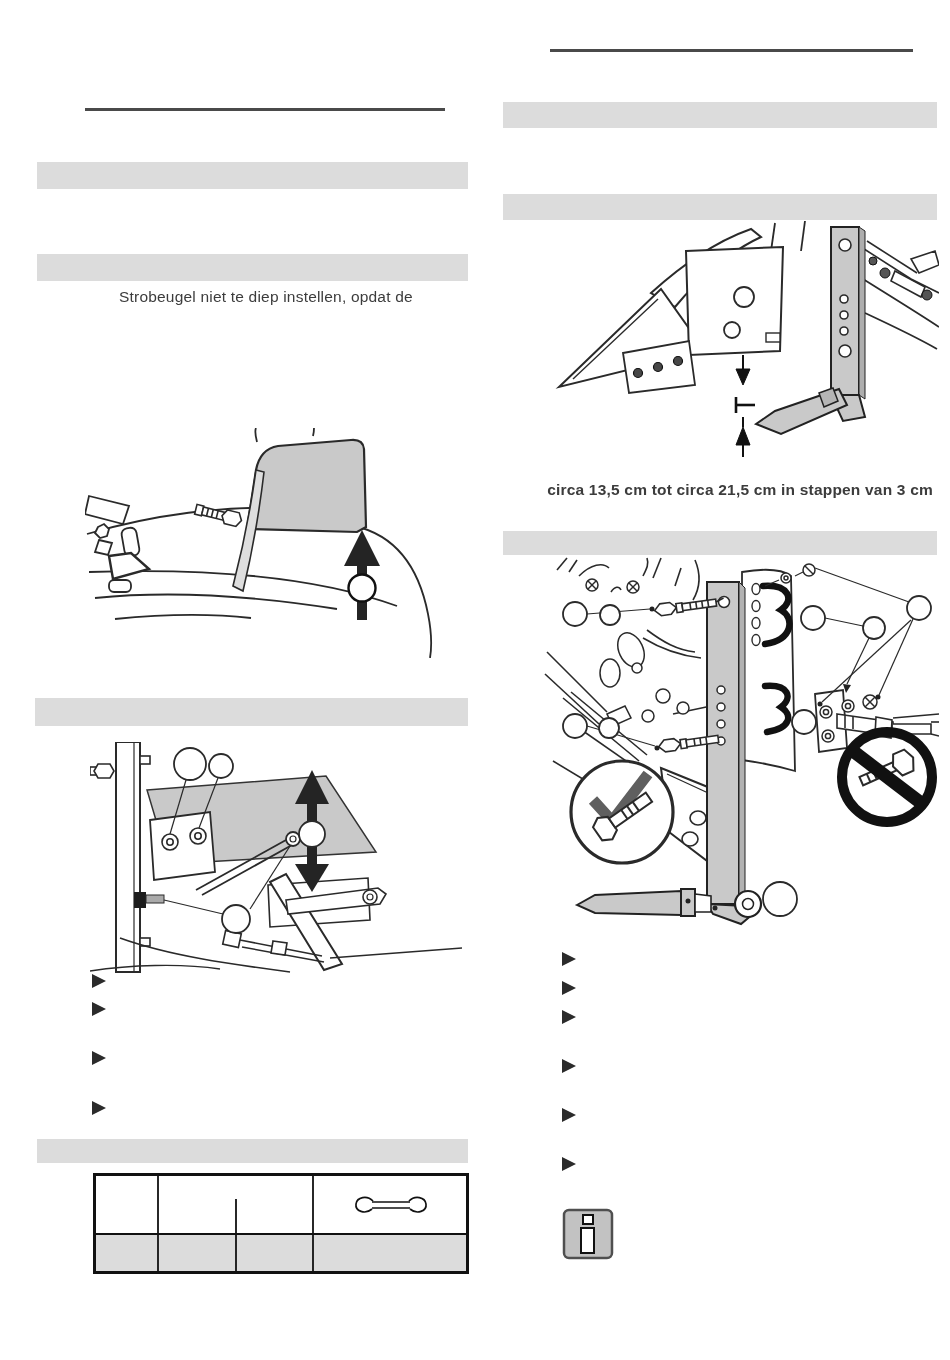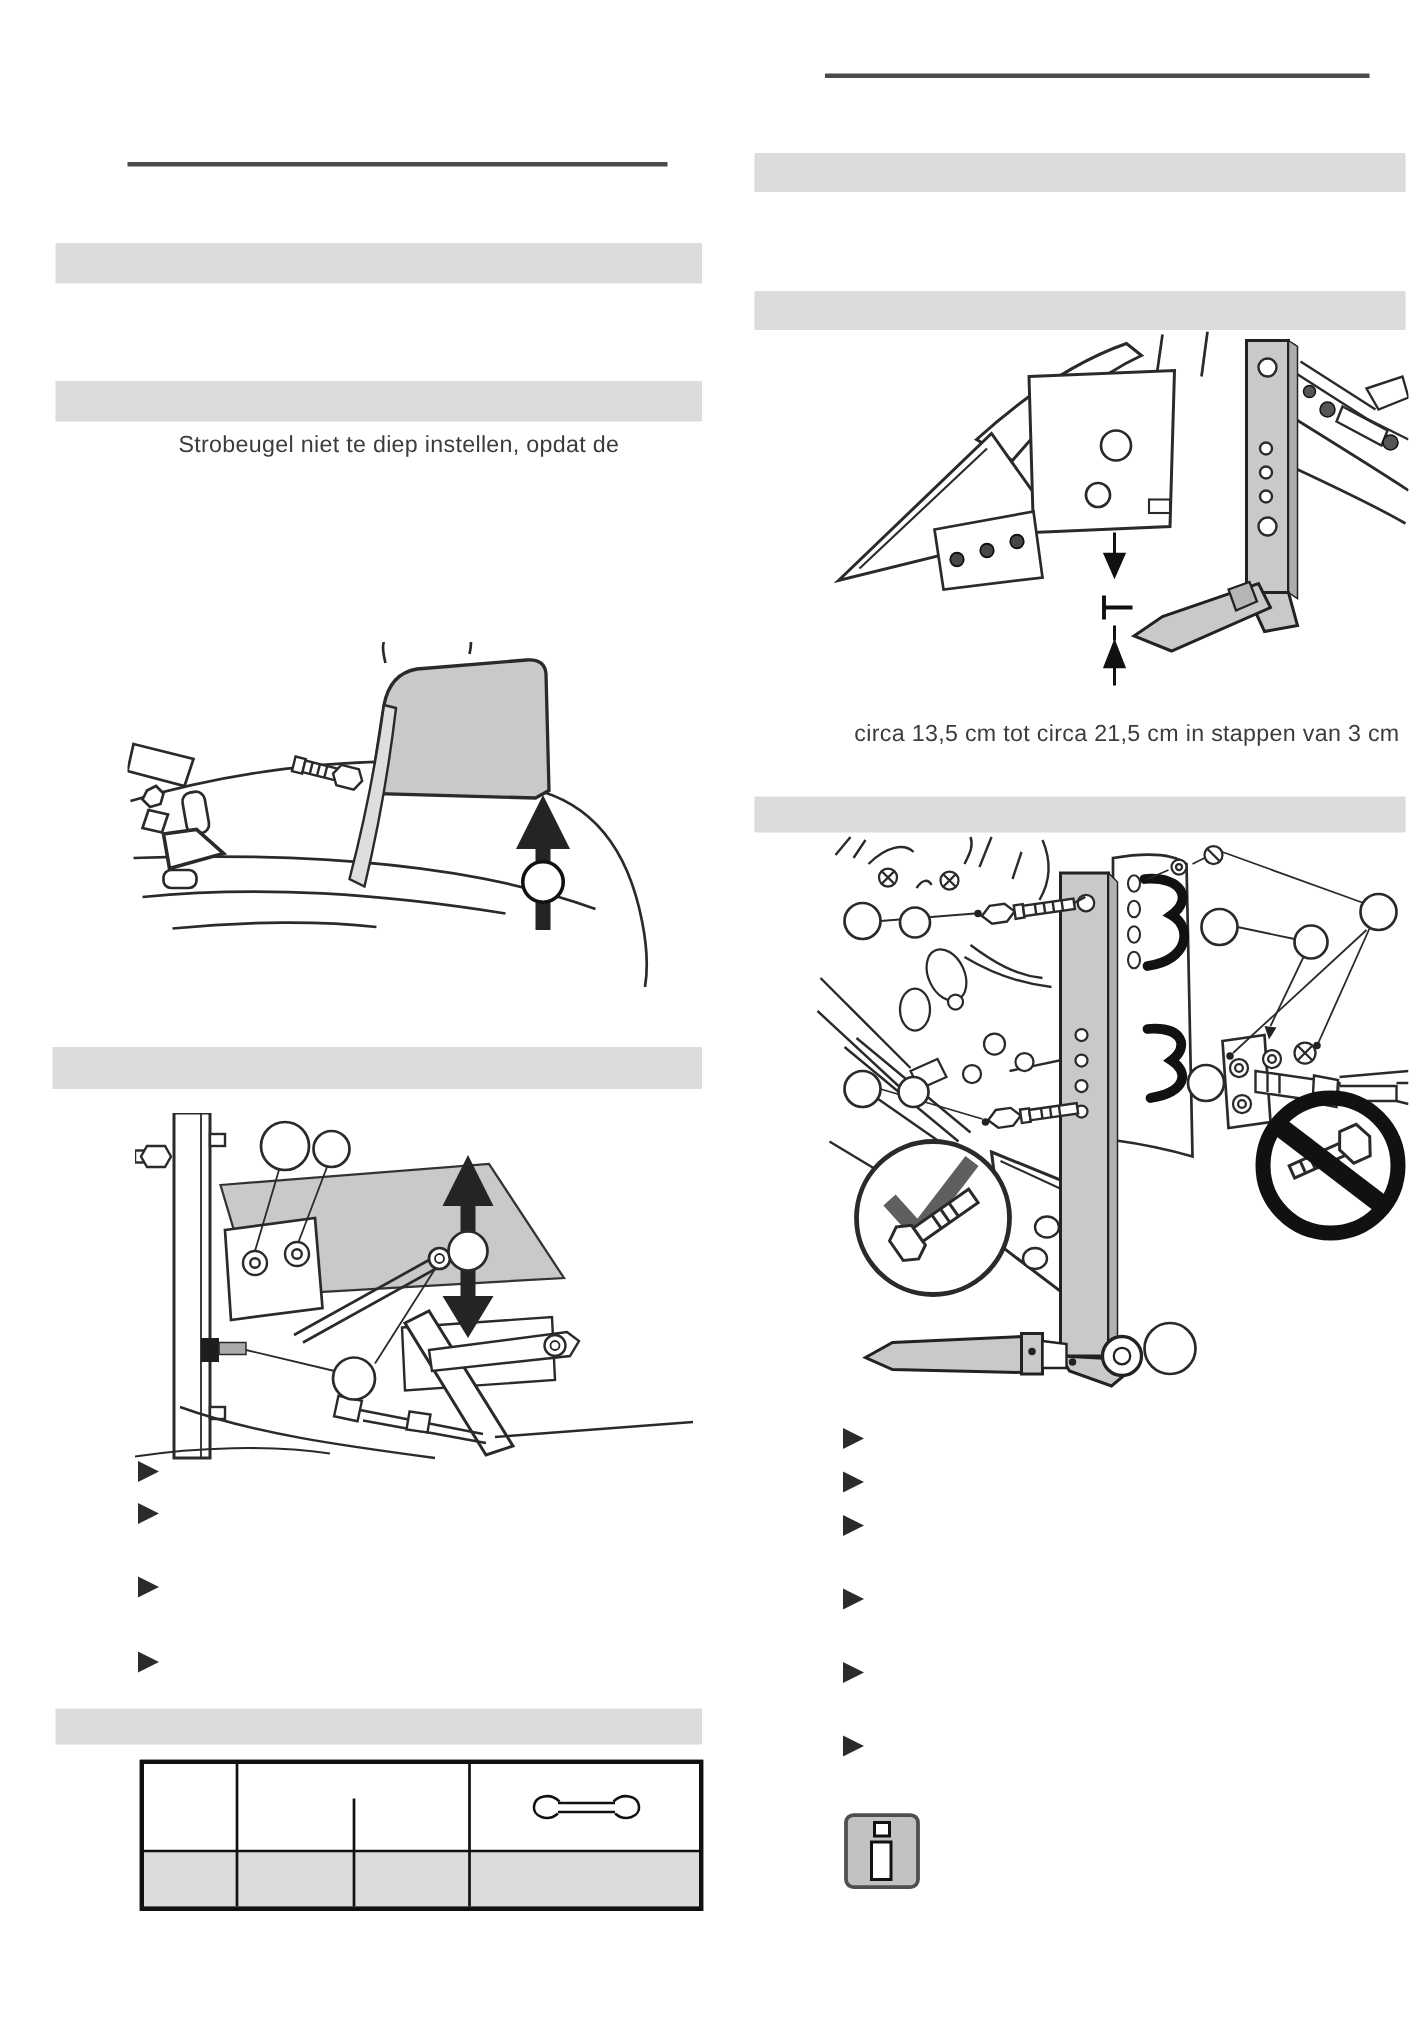--- a/index.html
+++ b/index.html
@@ -209,21 +209,21 @@
       <line x1="200" y1="134" x2="200" y2="150" stroke-width="2"></line>
       <polygon points="193,148 207,148 200,164"></polygon>
       <line x1="193" y1="176" x2="193" y2="192" stroke-width="2.6"></line>
       <line x1="193" y1="184" x2="212" y2="184" stroke-width="2.6"></line>
       <line x1="200" y1="196" x2="200" y2="206" stroke-width="2"></line>
       <polygon points="193,224 207,224 200,206"></polygon>
       <line x1="200" y1="224" x2="200" y2="236" stroke-width="2"></line>
     </g>
   </svg>
 
-  <div class="abs note" style="right:17px;top:481px;">circa 13,5 cm tot circa 21,5 cm in stappen van 3 cm</div>
+  <div class="abs note" style="right:17px;top:481px;font-weight:bold;">circa 13,5 cm tot circa 21,5 cm in stappen van 3 cm</div>
 
   <div class="abs gbar" style="left:503px;top:531px;width:434px;height:24px;"></div>
 
   <svg class="abs" style="left:543px;top:556px;" width="396" height="386" viewBox="0 0 396 386">
 
     <g fill="none" stroke="#2a2a2a" stroke-width="1.6">
       <path d="M14,14 L24,2"></path>
         <path d="M26,16 L34,4"></path>
       <path d="M36,20 C48,8 60,6 66,12"></path>
       <path d="M68,36 C72,30 76,30 78,34"></path>

